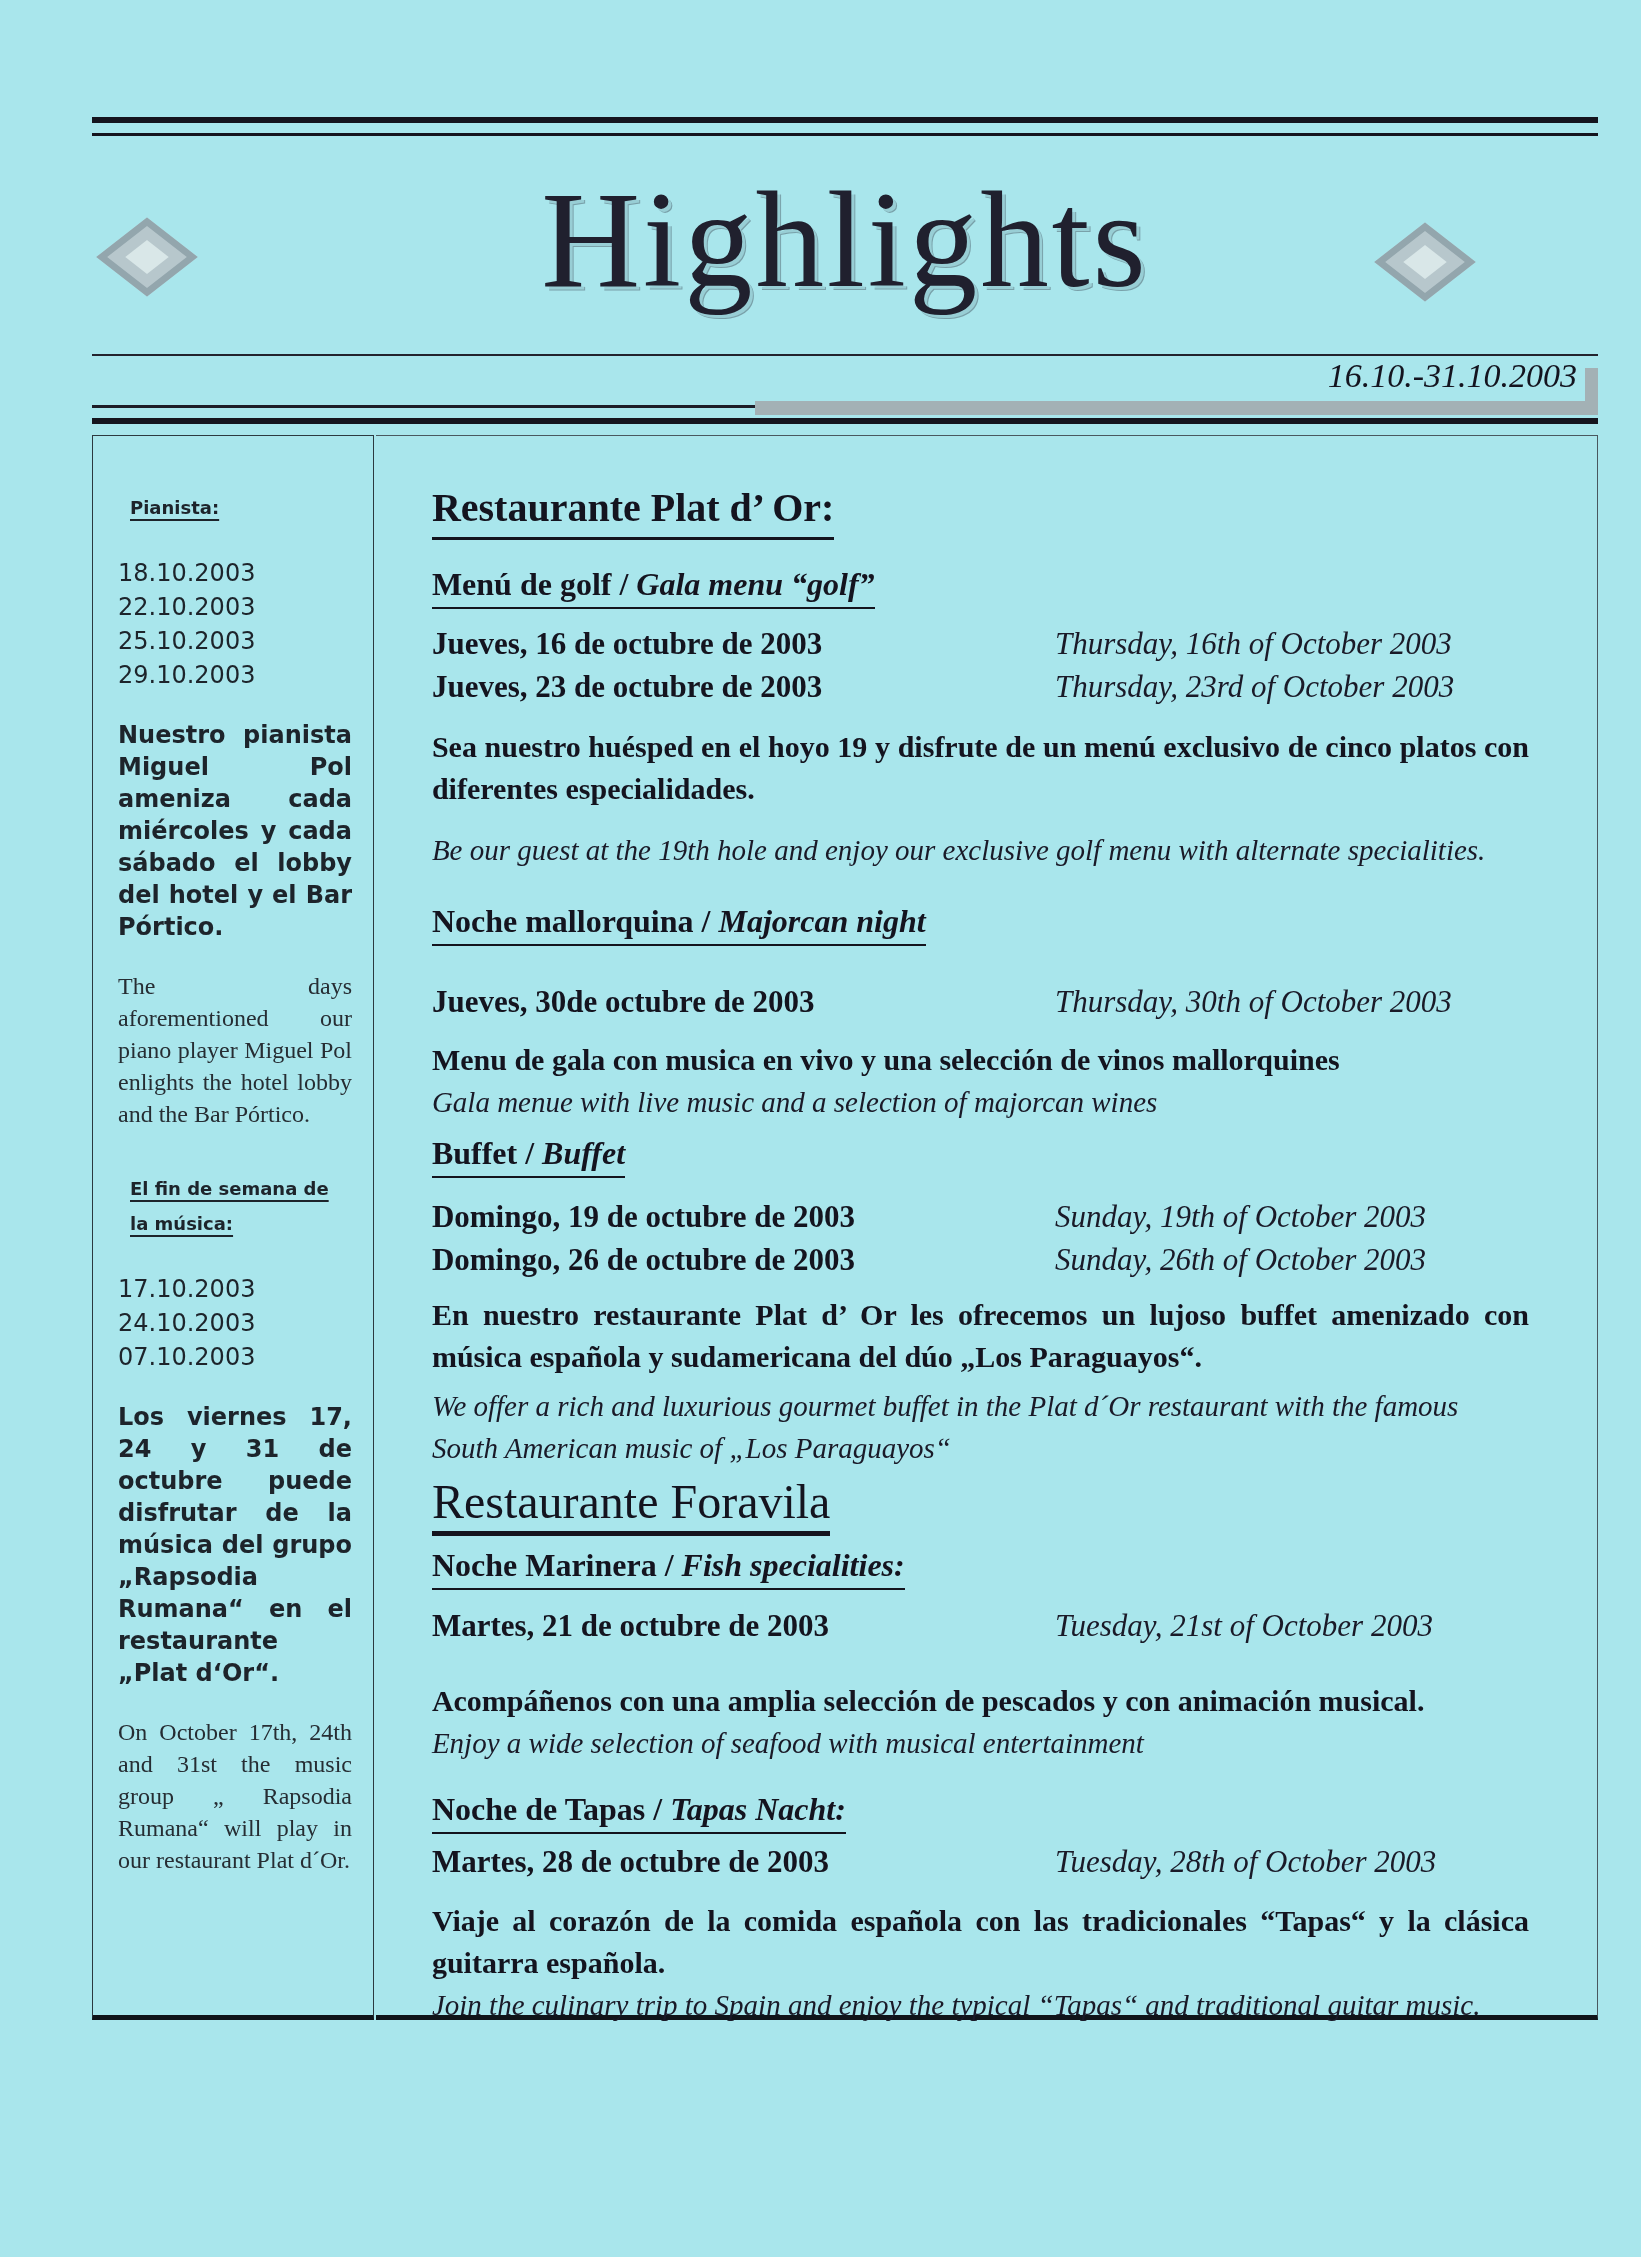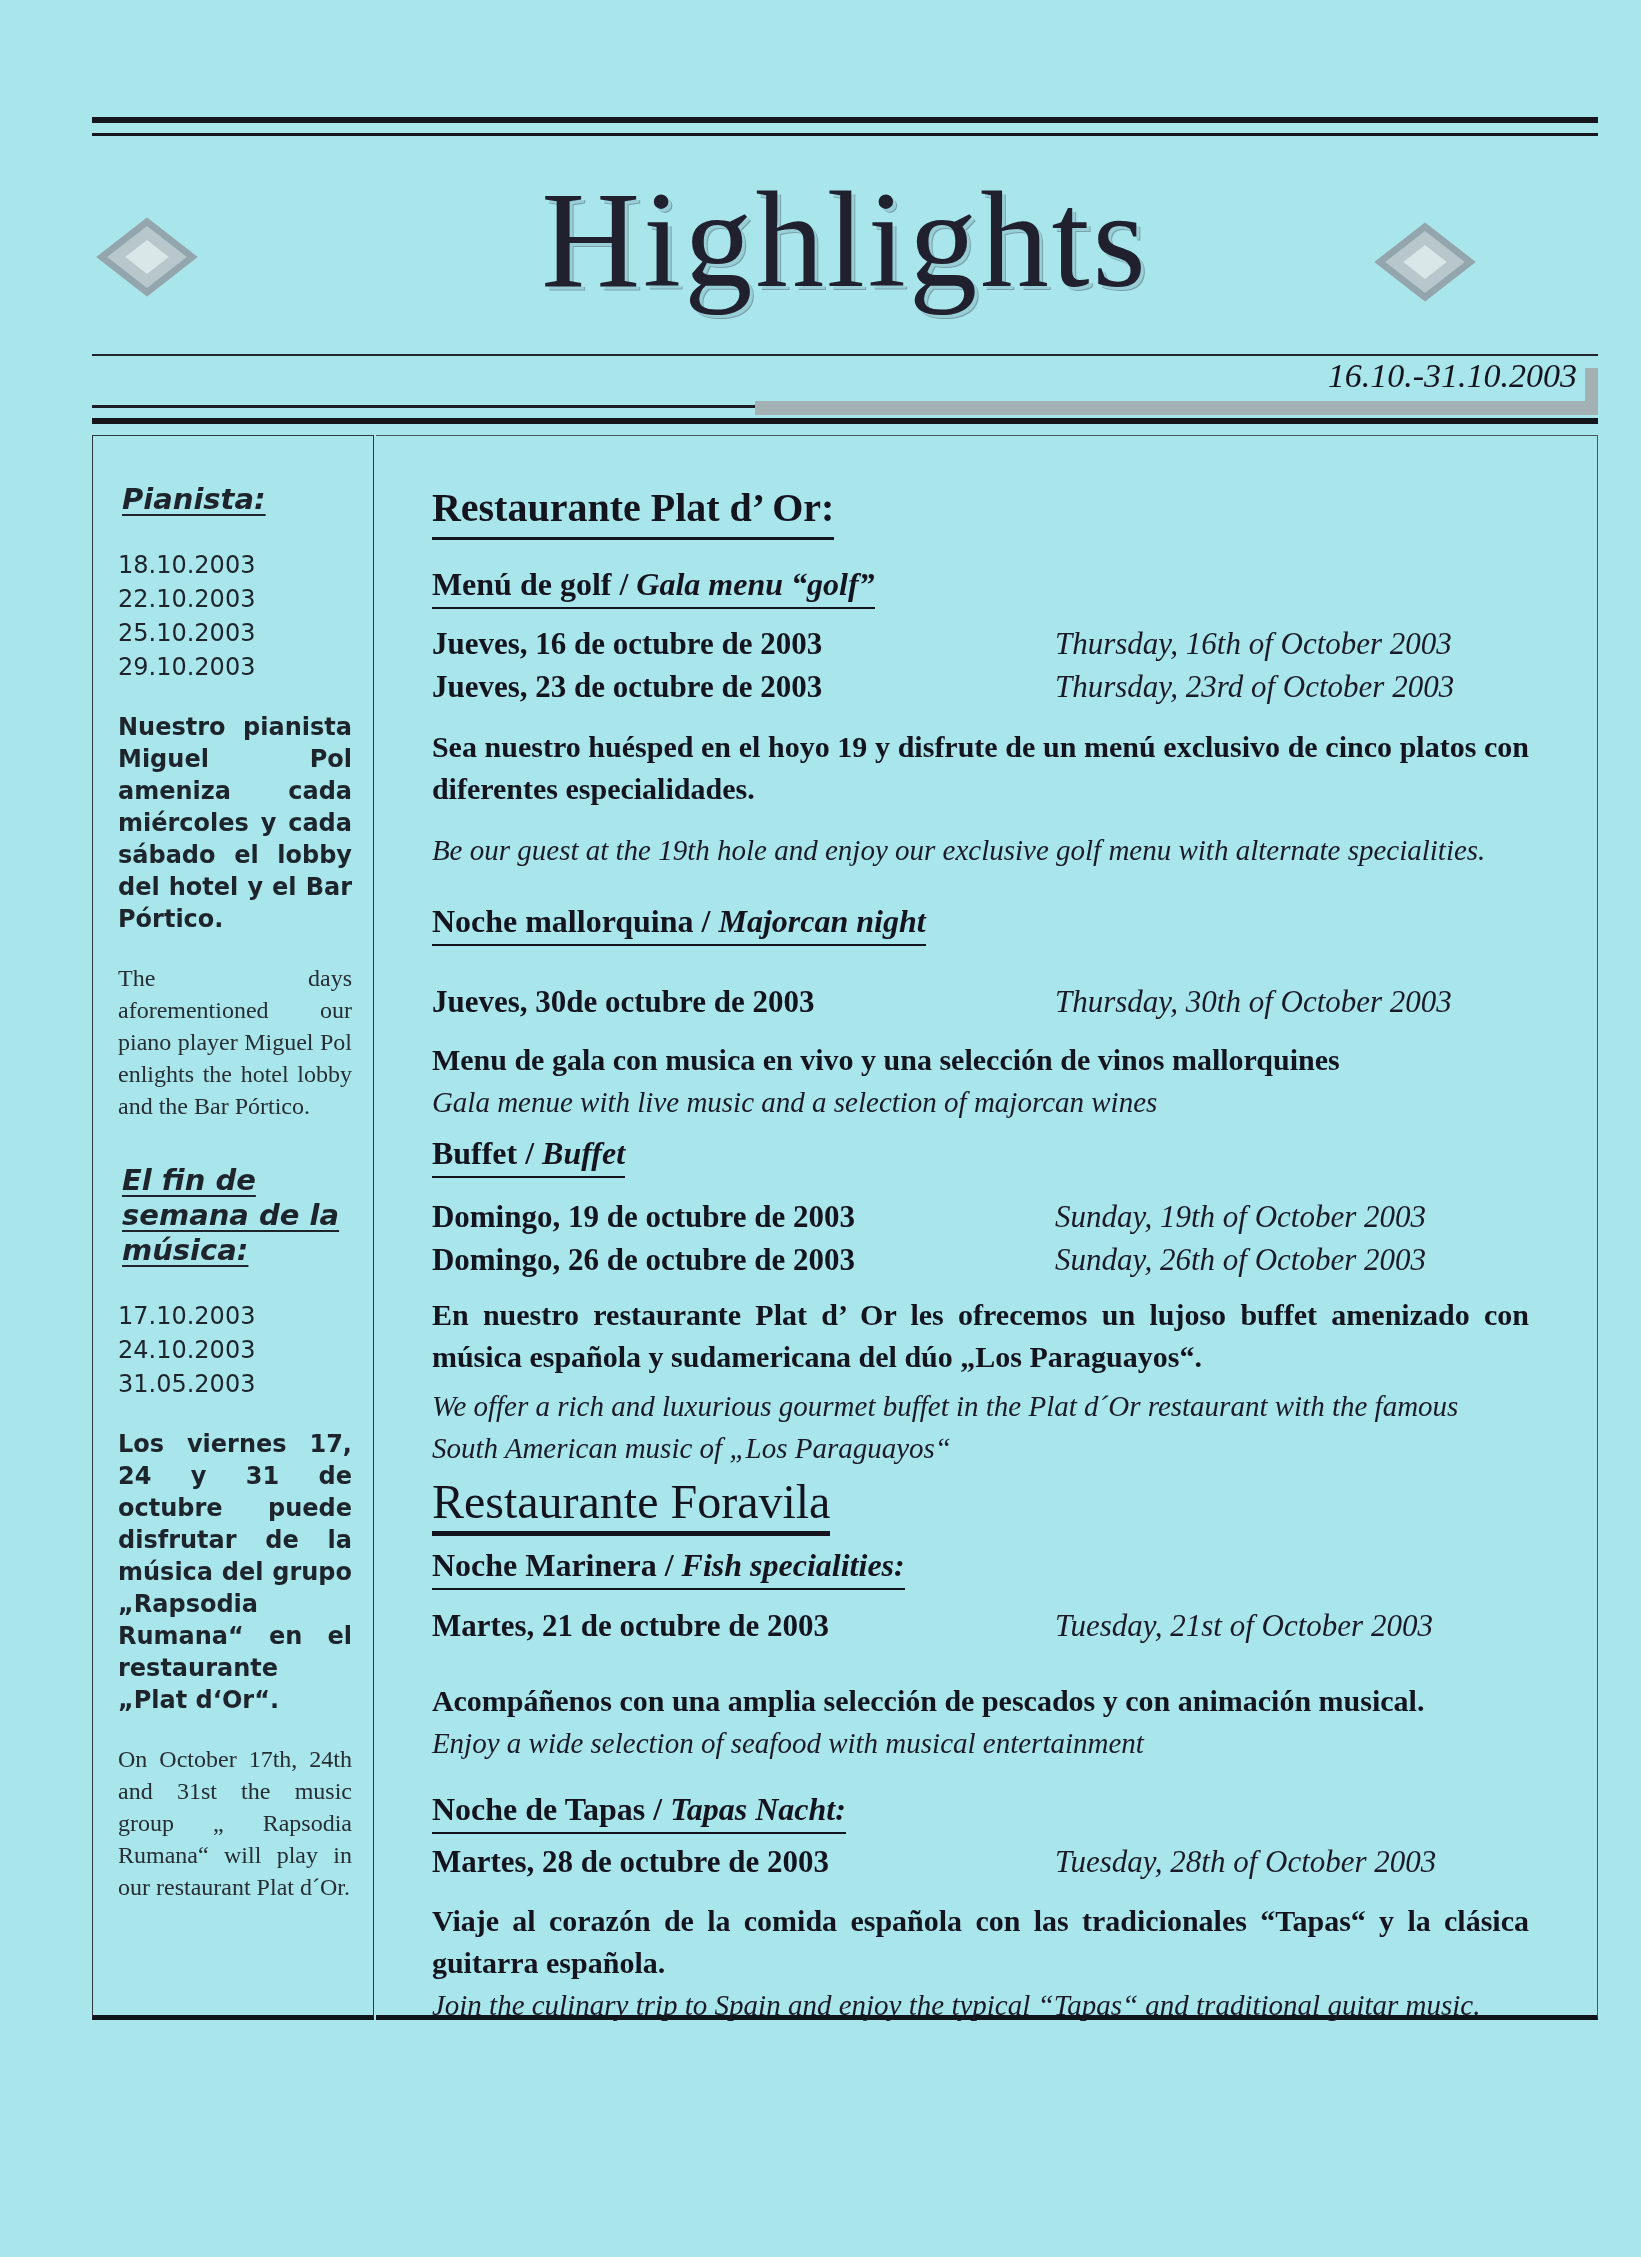--- a/index.html
+++ b/index.html
@@ -46,22 +46,22 @@
   
   .content{display:flex;margin-top:10.6px;height:1585px;}
   .sidebar{
     box-sizing:border-box;width:282px;flex-shrink:0;
     border:1.9px solid #2c3940;border-bottom:5.8px solid #10151a;
     padding:42px 21px 0 25px;
     font-family:"DejaVu Sans", sans-serif;
     font-size:24px;color:#1d242b;
   }
   .sb-heading{
-    font-weight:bold;font-size:29px;line-height:35px;margin:4px;
-    text-decoration:underline;text-decoration-thickness:1.9px;text-underline-offset:4.8px;font-style:italic;
+    font-weight:bold;font-size:18px;line-height:35px;margin:12px;
+    text-decoration:underline;text-decoration-thickness:1.9px;text-underline-offset:4.8px;
   }
   .sb-dates{margin-top:31px;line-height:34px;}
   .sb-par-bold{margin-top:27px;font-weight:bold;text-align:justify;line-height:32px;}
   .sb-par{margin-top:27px;text-align:justify;line-height:32px;color:#262d33;font-family:Liberation Serif, serif;}
   .sb-gap{margin-top:41px;}
 
   
   .main{
     box-sizing:border-box;flex:1;margin-left:1.9px;
     border-top:1.9px solid #49585f;border-right:1.9px solid #49585f;border-bottom:5.8px solid #10151a;
@@ -125,21 +125,21 @@
         <div>25.10.2003</div>
         <div>29.10.2003</div>
       </div>
       <p class="sb-par-bold">Nuestro pianista Miguel Pol ameniza cada miércoles y cada sábado el lobby del hotel y el Bar Pórtico.</p>
       <p class="sb-par">The days aforementioned our piano player Miguel Pol enlights the hotel lobby and the Bar Pórtico.</p>
 
       <p class="sb-heading sb-gap">El fin de semana de la música:</p>
       <div class="sb-dates">
         <div>17.10.2003</div>
         <div>24.10.2003</div>
-        <div>31.05.2003</div>
+        <div>07.10.2003</div>
       </div>
       <p class="sb-par-bold">Los viernes 17, 24 y 31 de octubre puede disfrutar de la música del grupo „Rapsodia Rumana“ en el restaurante „Plat d‘Or“.</p>
       <p class="sb-par">On October 17th, 24th and 31st the music group „ Rapsodia Rumana“ will play in our restaurant Plat d´Or.</p>
     </aside>
 
     <main class="main">
 
       <h2 class="m-title">Restaurante Plat d’ Or:</h2>
 
       

